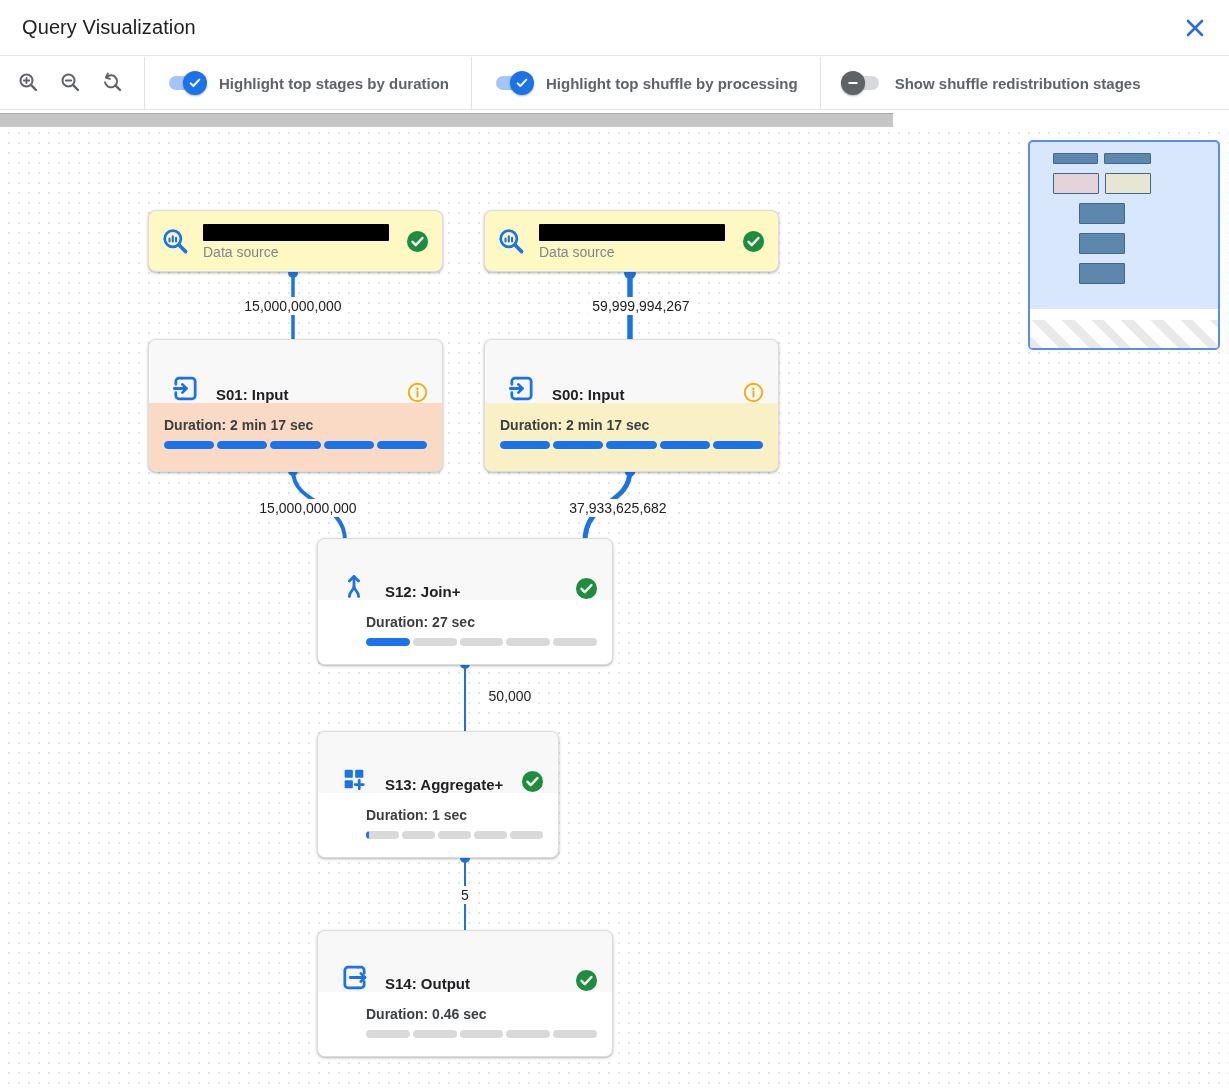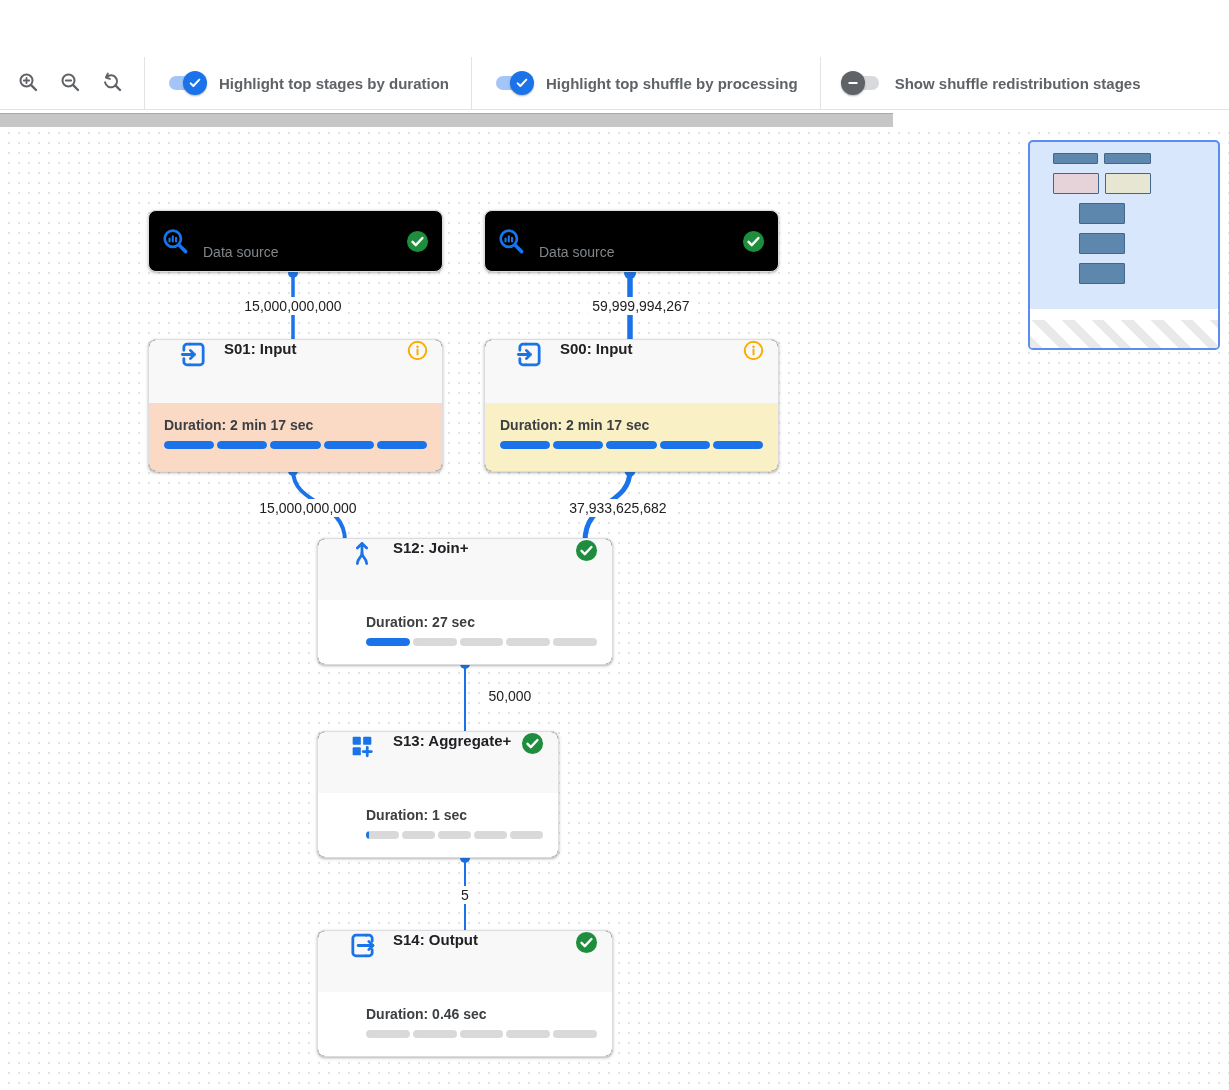--- a/index.html
+++ b/index.html
@@ -38,30 +38,30 @@
   .hscroll-track { position:absolute; left:0; top:111px; width:1229px; height:20px; background:#fff; }
   .hscroll-thumb { position:absolute; left:0; top:2px; width:893px; height:14px;
                    background:#c6c6c6; border-top:1px solid #a9a9a9; cursor:grab; }
 
   svg.edges { position:absolute; left:0; top:0; width:1229px; height:1090px; pointer-events:none; }
 
   .edge-label { position:absolute; transform:translate(-50%,-50%); font-size:14px; color:#202124;
                 background:#fff; padding:0 4px; line-height:18px; white-space:nowrap; }
 
   
-  .node { position:absolute; background:#000000; border:1px solid #dadce0; border-radius:8px;
+  .node { position:absolute; background:#fef9c3; border:1px solid #dadce0; border-radius:8px;
           box-shadow:0 1px 2px rgba(60,64,67,.28), 0 1px 4px rgba(60,64,67,.14); cursor:pointer; }
   .ds { height:62px; display:flex; align-items:center; padding:0 13px 0 10px; }
   .ds .nicon { flex:0 0 auto; margin-right:12px; display:flex; }
   .ds-text { flex:1 1 auto; min-width:0; }
   .redacted { width:186px; height:17px; background:#000; border-radius:1px; margin-top:1px; }
   .ds-label { font-size:14px; color:#80868b; margin-top:3px; }
 
   .stage { overflow:hidden; }
-  .node-header { height:63px; background:#f8f8f8; display:flex; align-items:flex-start; padding:0 14px 0 28px; }
+  .node-header { height:63px; background:#f8f8f8; display:flex; align-items:flex-end; padding:0 14px 0 20px; }
   .stage.short .node-header { height:61px; }
   .nicon { display:flex; align-items:center; justify-content:center; width:32px; }
   .ntitle { font-size:15px; font-weight:700; color:#202124; margin-left:15px; flex:1 1 auto; }
   .nstatus { flex:0 0 auto; display:flex; }
   .node-duration { padding:14px 15px 0 15px; height:68px; background:#fff; }
   .stage.short .node-duration { height:64px;padding-left:48px; }
   .dur-text { font-size:14px; font-weight:700; color:#3c4043; }
   .bar { display:flex; gap:3px; margin-top:8px; height:8px; }
   .seg { flex:1 1 0; height:8px; background:#d9d9d9; border-radius:4px; overflow:hidden; }
   .seg-fill { height:100%; background:#1a73e8; border-radius:4px; }
@@ -72,20 +72,28 @@
   .mm-rect { position:absolute; background:#5d87ad; border:1px solid #42678c; border-radius:1px; }
   .mm-white { position:absolute; left:0; right:0; top:167px; height:11px; background:#fff; }
   .mm-stripes { position:absolute; left:0; right:0; top:178px; bottom:0; background:#fff;
                 background-image:repeating-linear-gradient(45deg, #e9e9e9 0 9px, #ffffff 9px 21px); }
 </style>
 </head>
 <body>
 
 <div id="root">
 
+  <div class="hdr">
+    <div class="hdr-title">Query Visualization</div>
+    <div class="close-btn">
+      <svg viewBox="0 0 24 24" width="24" height="24">
+          <path d="M5 5l14 14M19 5L5 19" stroke="#2c6ce3" stroke-width="2.6" stroke-linecap="round"></path>
+        </svg>
+    </div>
+  </div>
 
   <div class="tbar">
     <div class="zgroup">
       <div class="zbtn">
         <svg viewBox="0 0 24 24" width="24" height="24" fill="none" stroke="#5f6368" stroke-width="2" stroke-linecap="round">
           <circle cx="9.5" cy="9.5" r="6"></circle>
             <path d="M14.2 14.2L19 19" stroke-width="2.4"></path>
             <path d="M6.8 9.5h5.4M9.5 6.8v5.4" stroke-width="1.8"></path>
         </svg>
       </div>

